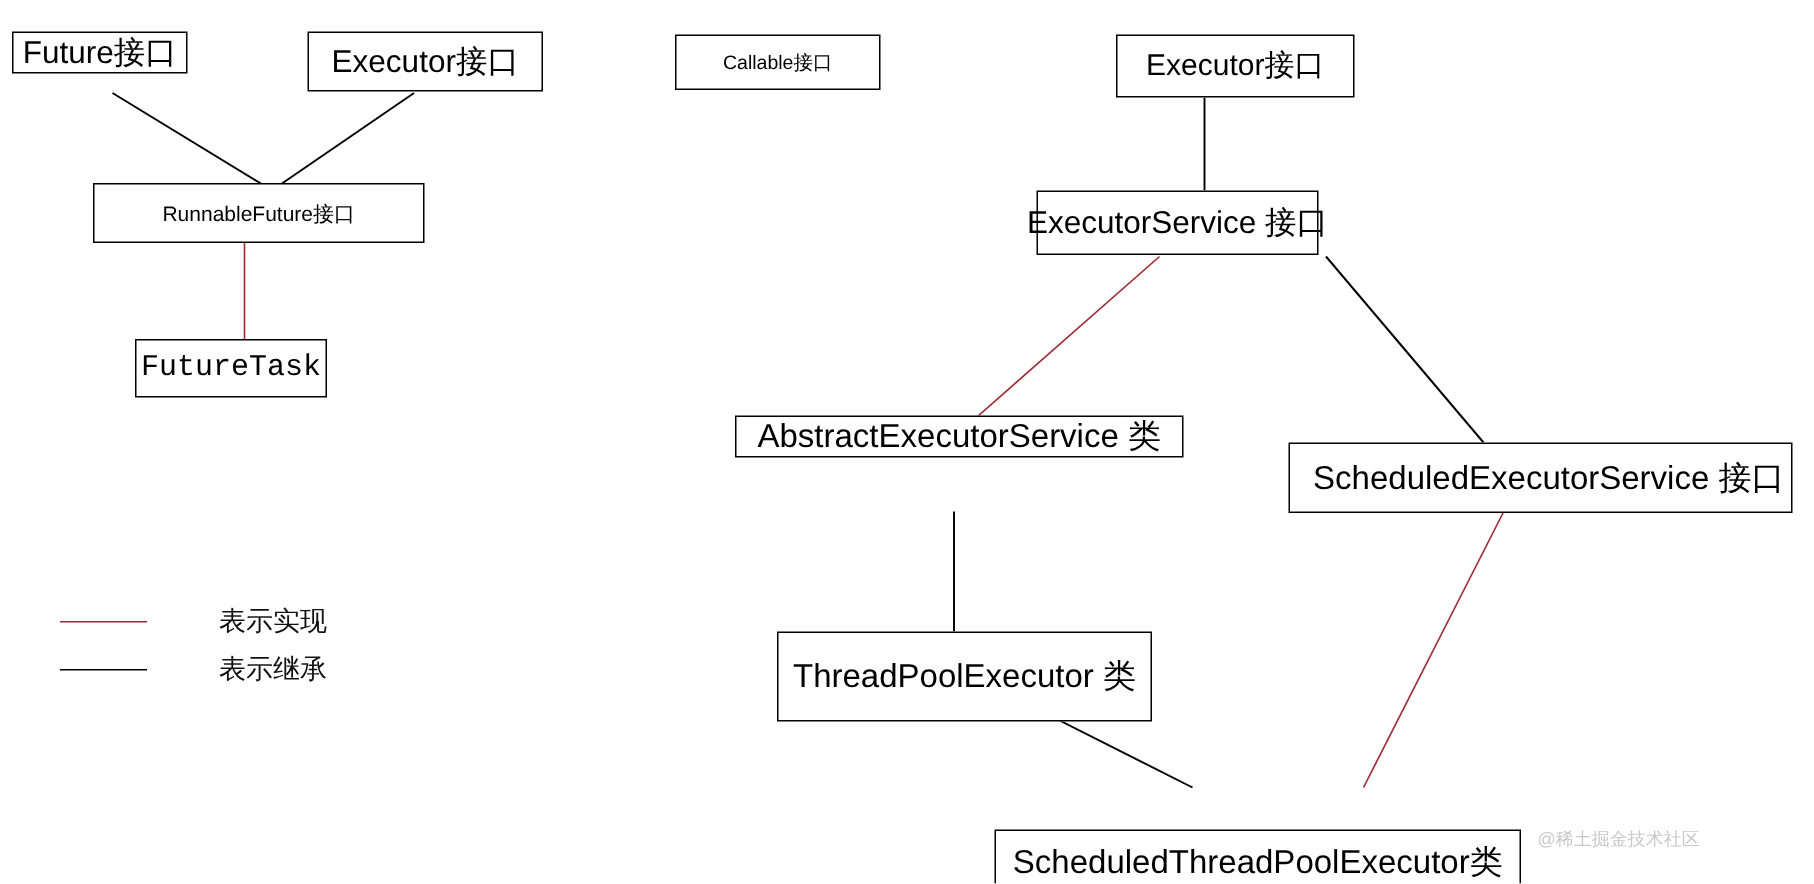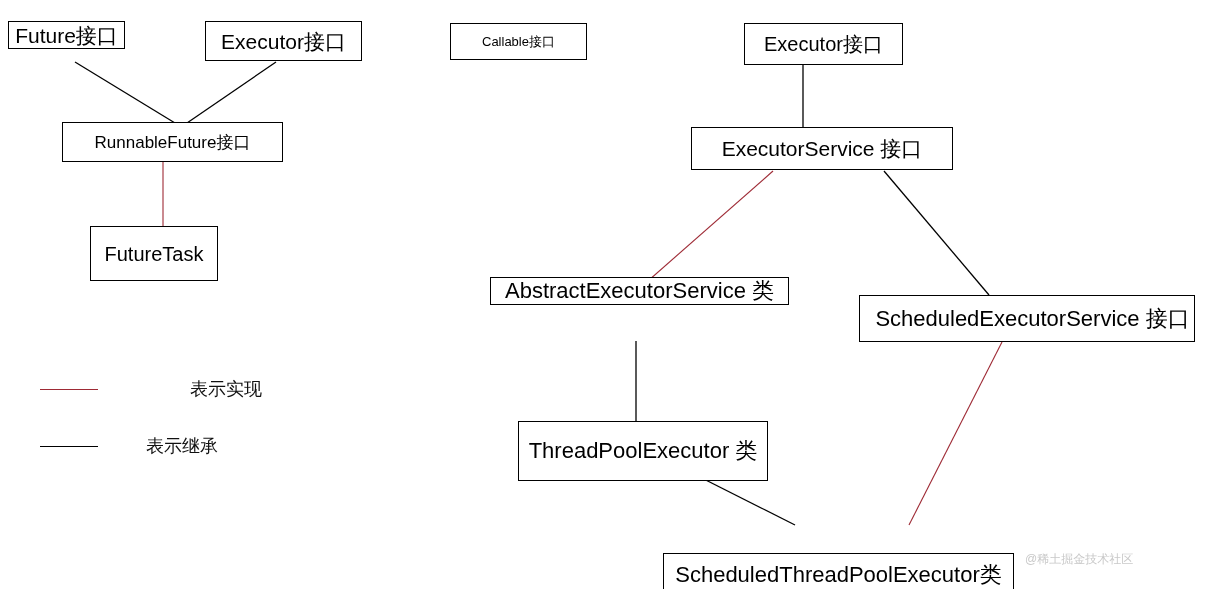--- a/index.html
+++ b/index.html
@@ -89,50 +89,50 @@
     </svg>
 
   <div id="nodes-layer">
       <div class="node" style="left: 8px; top: 21px; width: 117px; height: 28px; border-color: rgb(0, 0, 0);">
         <span class="node-label" style="font-size: 21px;">Future接口</span>
       </div>
       <div class="node" style="left: 205px; top: 21px; width: 157px; height: 40px; border-color: rgb(0, 0, 0);">
         <span class="node-label" style="font-size: 21px;">Executor接口</span>
       </div>
       <div class="node" style="left: 62px; top: 122px; width: 221px; height: 40px; border-color: rgb(0, 0, 0);">
-        <span class="node-label" style="font-size: 17px;">RunnableFuture接口</span>
+        <span class="node-label" style="font-size: 14px;">RunnableFuture接口</span>
       </div>
-      <div class="node" style="left: 90px; top: 226px; width: 128px; height: 55px; border-color: rgb(0, 0, 0);">
+      <div class="node" style="left: 90px; top: 226px; width: 128px; height: 39px; border-color: rgb(0, 0, 0); font-family: Liberation Mono, monospace;">
         <span class="node-label" style="font-size: 20px;">FutureTask</span>
       </div>
       <div class="node" style="left: 450px; top: 23px; width: 137px; height: 37px; border-color: rgb(0, 0, 0);">
         <span class="node-label" style="font-size: 13px;">Callable接口</span>
       </div>
       <div class="node" style="left: 744px; top: 23px; width: 159px; height: 42px; border-color: rgb(0, 0, 0);">
         <span class="node-label" style="font-size: 20px;">Executor接口</span>
       </div>
-      <div class="node" style="left: 691px; top: 127px; width: 262px; height: 43px; border-color: rgb(0, 0, 0);">
+      <div class="node" style="left: 691px; top: 127px; width: 188px; height: 43px; border-color: rgb(0, 0, 0);">
         <span class="node-label" style="font-size: 21px;">ExecutorService 接口</span>
       </div>
       <div class="node" style="left: 490px; top: 277px; width: 299px; height: 28px; border-color: rgb(0, 0, 0);">
         <span class="node-label" style="font-size: 22px;">AbstractExecutorService 类</span>
       </div>
       <div class="node" style="left: 859px; top: 295px; width: 336px; height: 47px; border-color: rgb(0, 0, 0);">
         <span class="node-label" style="font-size: 22px; padding-left: 20px;">ScheduledExecutorService 接口</span>
       </div>
       <div class="node" style="left: 518px; top: 421px; width: 250px; height: 60px; border-color: rgb(0, 0, 0);">
         <span class="node-label" style="font-size: 22px;">ThreadPoolExecutor 类</span>
       </div>
       <div class="node" style="left: 663px; top: 525px; width: 351px; height: 43px; border-color: rgb(0, 0, 0); margin-top: 28px;">
         <span class="node-label" style="font-size: 22px;">ScheduledThreadPoolExecutor类</span>
       </div>
     </div>
 
   <div class="legend" style="left: 40px; top: 370px;">
-    <div class="legend-row" style="left: 0px; top: 7px; gap: 44px;">
+    <div class="legend-row" style="left: 0px; top: 32px;">
       <span class="legend-swatch impl"></span>
       <span class="legend-text">表示实现</span>
     </div>
     <div class="legend-row" style="left: 0px; top: 64px;">
       <span class="legend-swatch"></span>
       <span class="legend-text">表示继承</span>
     </div>
   </div>
 
   <div class="watermark" style="left: 1025px; top: 551px; color: rgb(201, 201, 201);">@稀土掘金技术社区</div>

